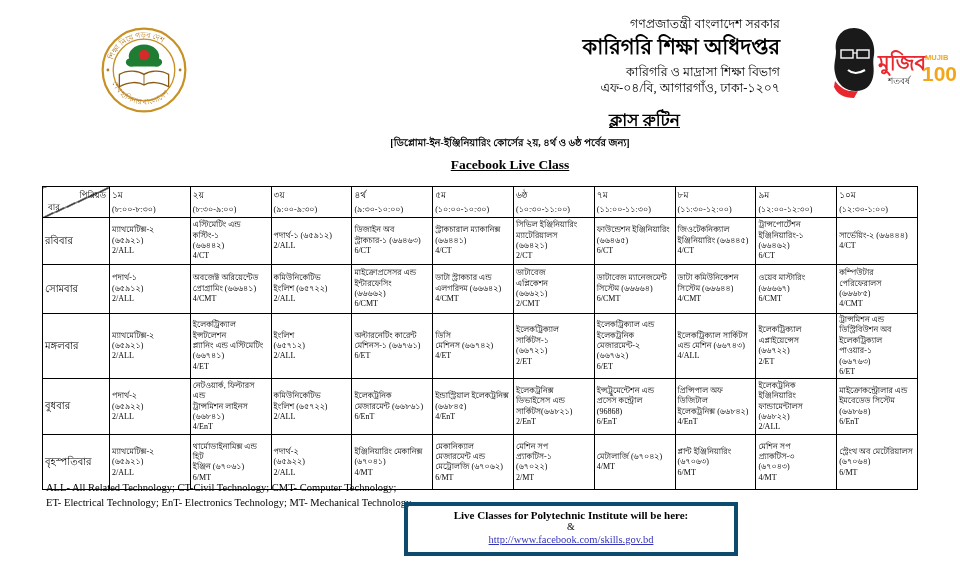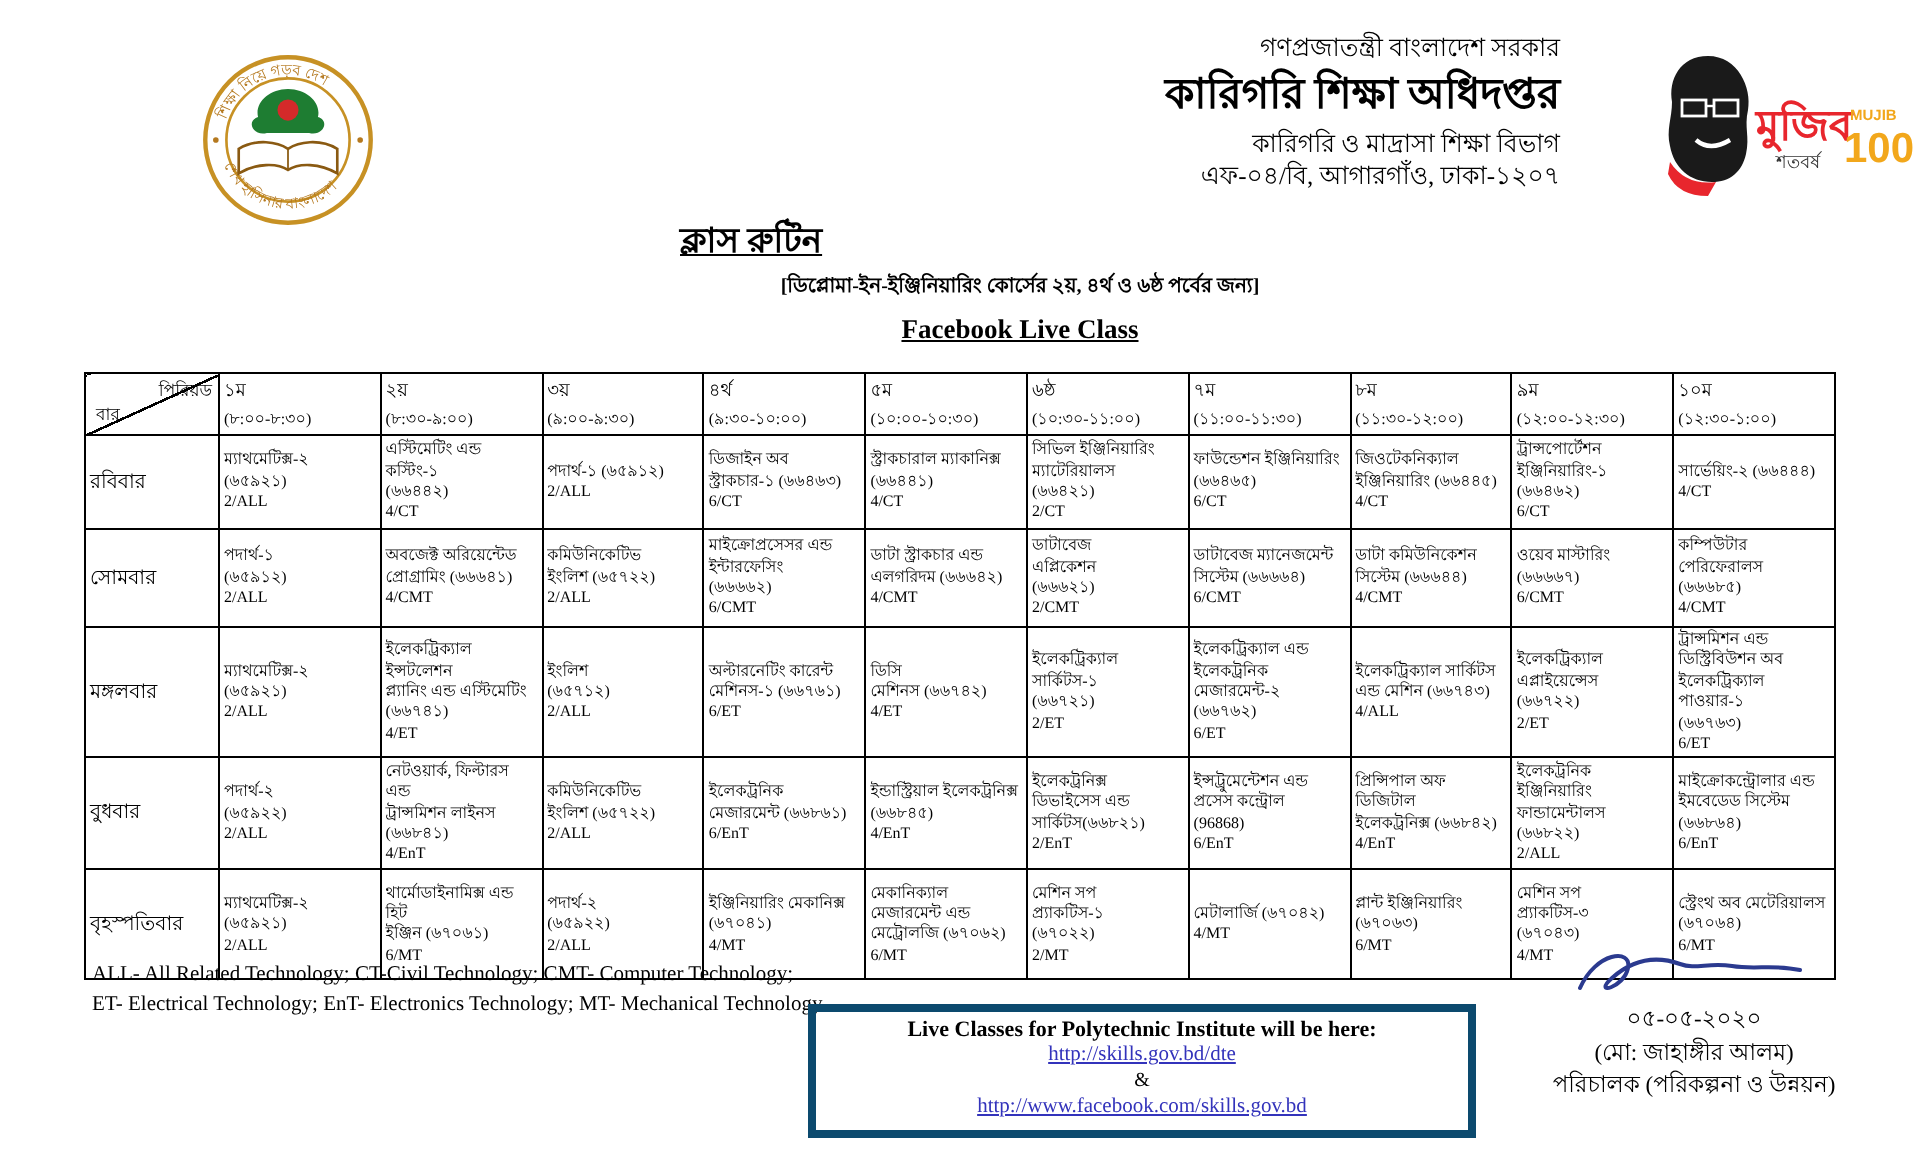--- a/index.html
+++ b/index.html
@@ -12,21 +12,21 @@
   .gov-l2{font-size:21px;font-weight:bold;margin:2px 0}
   .gov-l3{font-size:12.5px}
   .gov-l4{font-size:12px}
   .gov-l5{font-size:12.5px}
 
   .seal{position:absolute;left:100px;top:26px;width:88px;height:88px}
   .mujib{position:absolute;left:824px;top:24px;width:134px;height:80px}
 
   
   .class-start{position:absolute;left:70px;top:122px;width:350px;font-size:19px;font-weight:bold;text-align:center}
-  .routine-title{position:absolute;left:340px;top:107px;width:340px;text-align:left;font-size:17px;font-weight:bold;text-decoration:underline}
+  .routine-title{position:absolute;left:340px;top:107px;width:340px;text-align:right;font-size:17px;font-weight:bold;text-decoration:underline}
   .subtitle{position:absolute;left:290px;top:135px;width:440px;text-align:center;font-size:10px;font-weight:bold}
   .fb-title{position:absolute;left:340px;top:157px;width:340px;text-align:center;font-size:13.5px;font-weight:bold;text-decoration:underline}
 
   
   table.routine{position:absolute;left:42px;top:186px;width:876px;border-collapse:collapse;
         table-layout:fixed;text-align:left;font-size:8px}
   .routine th,.routine td{border:1px solid #000;padding:1px 2px;vertical-align:middle;overflow:hidden}
   .routine thead tr{height:30px}
   .routine th{font-weight:normal}
   th.corner{width:66px;position:relative;padding:0;
@@ -341,27 +341,18 @@
       </tbody>
   </table>
 
   <div class="legend">
     <div>ALL- All Related Technology; CT-Civil Technology; CMT- Computer Technology;</div>
     <div>ET- Electrical Technology; EnT- Electronics Technology; MT- Mechanical Technology</div>
   </div>
 
   <div class="livebox">
     <div class="lb-title">Live Classes for Polytechnic Institute will be here:</div>
-    <a class="lb-link" href="#" style="color: rgb(51, 51, 187);">http://skills.gov.bd/dte</a>
     <div class="lb-amp">&amp;</div>
     <a class="lb-link" href="#" style="color: rgb(51, 51, 187);">http://www.facebook.com/skills.gov.bd</a>
   </div>
 
-  <div class="sig">
-    <svg width="130" height="30" viewBox="0 0 130 30">
-      <path d="M8,22 C16,4 34,2 32,12 C30,22 14,26 24,17 C33,9 44,5 58,10 C66,13 72,9 84,11 C96,13 104,10 118,13" fill="none" stroke="#2b3a8f" stroke-width="2" stroke-linecap="round"></path>
-    </svg>
-    <div class="sig-date">০৫-০৫-২০২০</div>
-    <div class="sig-name">(মো: জাহাঙ্গীর আলম)</div>
-    <div class="sig-role">পরিচালক (পরিকল্পনা ও উন্নয়ন)</div>
-  </div>
 
 </div>
 
 </body></html>

